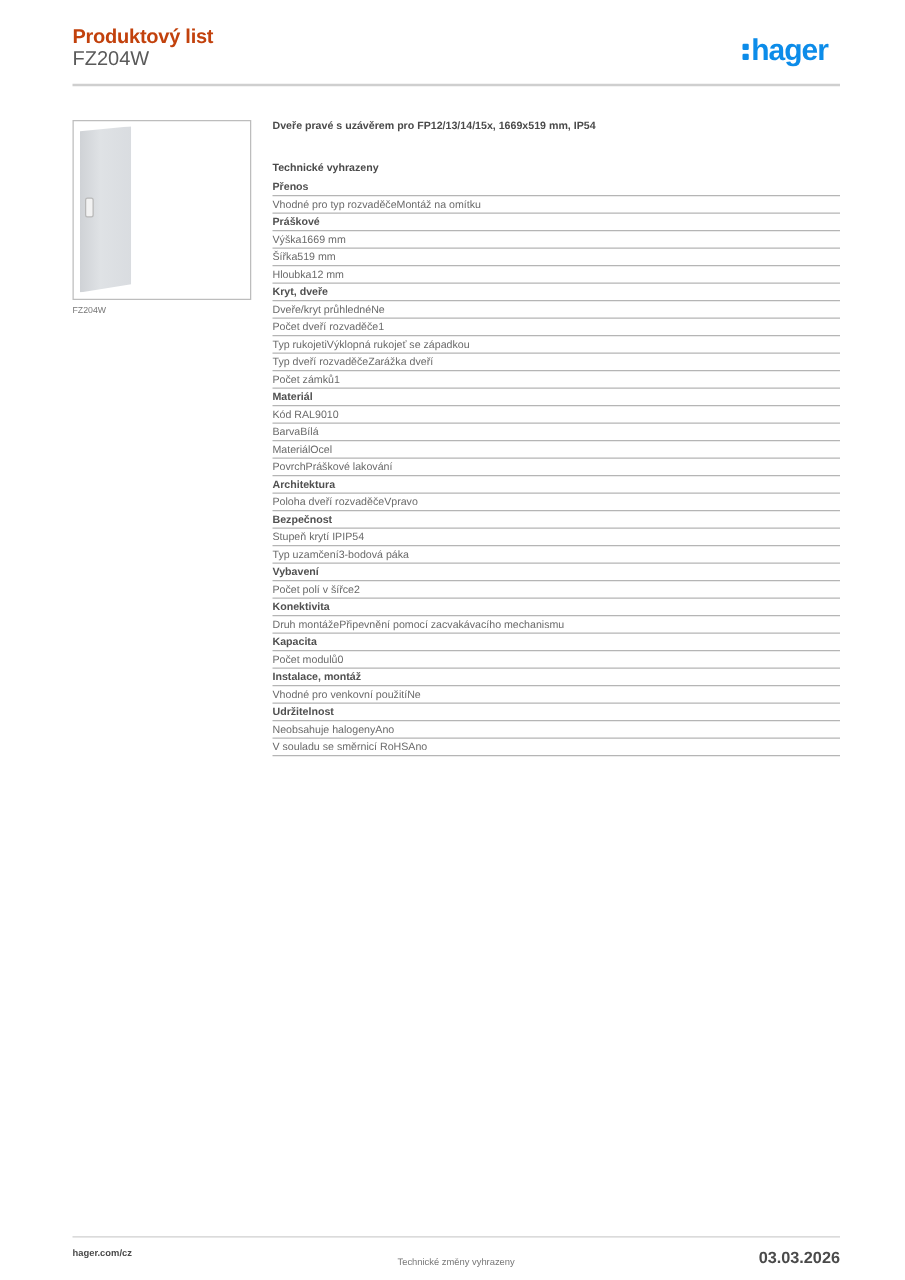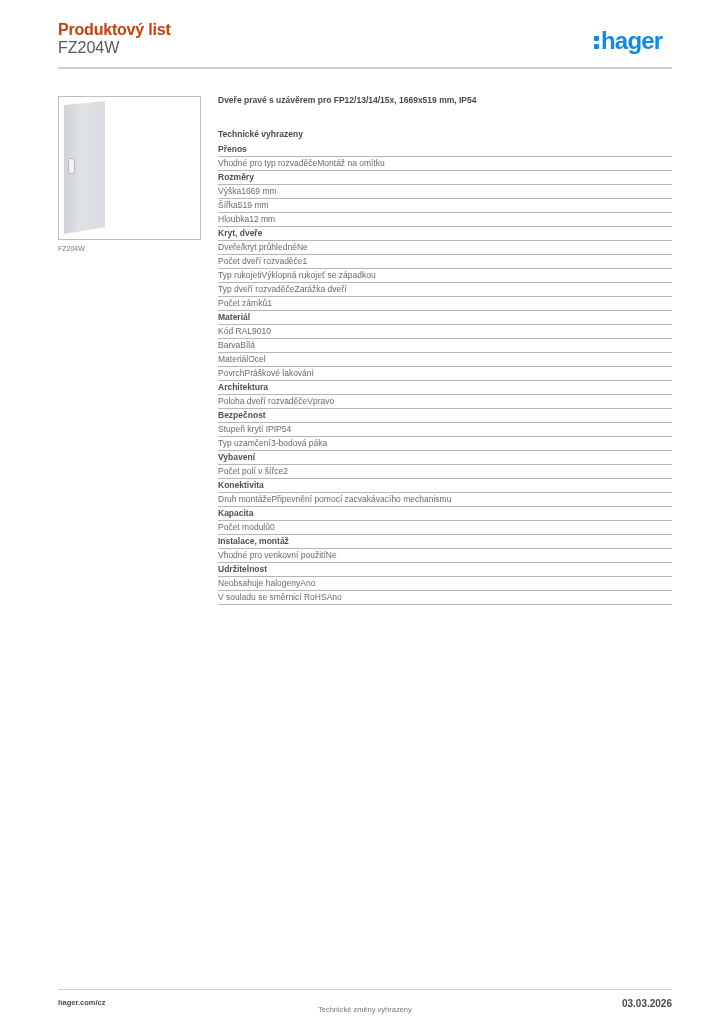--- a/index.html
+++ b/index.html
@@ -55,21 +55,21 @@
   }
   .row {
     display: flex; font-size: 8.5px; color: #6a6a6a;
     height: 13px; line-height: 13px; border-bottom: 1px solid #b5b5b5;
   }
   .footer-rule {
     position: absolute; left: 58px; top: 989px; width: 614px; height: 1px; background: #cfcfcf;
   }
   .footer-left { position: absolute; left: 58px; top: 998px; font-size: 7.5px; font-weight: bold; color: #4a4a4a; }
   .footer-center { position: absolute; left: 318px; top: 1005px; font-size: 7.5px; color: #777; }
-  .footer-right { position: absolute; right: 52px; top: 998px; font-size: 10px; font-weight: bold; color: #4a4a4a; }
+  .footer-right { position: absolute; right: 52px; top: 998px; font-size: 13px; font-weight: bold; color: #4a4a4a; }
 </style>
 </head>
 <body>
 
 <div class="header-title">Produktový list</div>
 <div class="header-sub">FZ204W</div>
 <div class="logo"><span class="dots"></span><span>hager</span></div>
 <div class="header-rule"></div>
 
 <div class="product-image">
@@ -83,21 +83,21 @@
   <div class="tech-heading">Technické vyhrazeny</div>
   <div id="sections">
       <div class="section">
         <div class="section-title">Přenos</div>
         <div class="row">
           <span>Vhodné pro typ rozvaděče</span>
           <span>Montáž na omítku</span>
         </div>
       </div>
       <div class="section">
-        <div class="section-title">Rozměry</div>
+        <div class="section-title">Práškové</div>
         <div class="row">
           <span>Výška</span>
           <span>1669 mm</span>
         </div>
         <div class="row">
           <span>Šířka</span>
           <span>519 mm</span>
         </div>
         <div class="row">
           <span>Hloubka</span>

